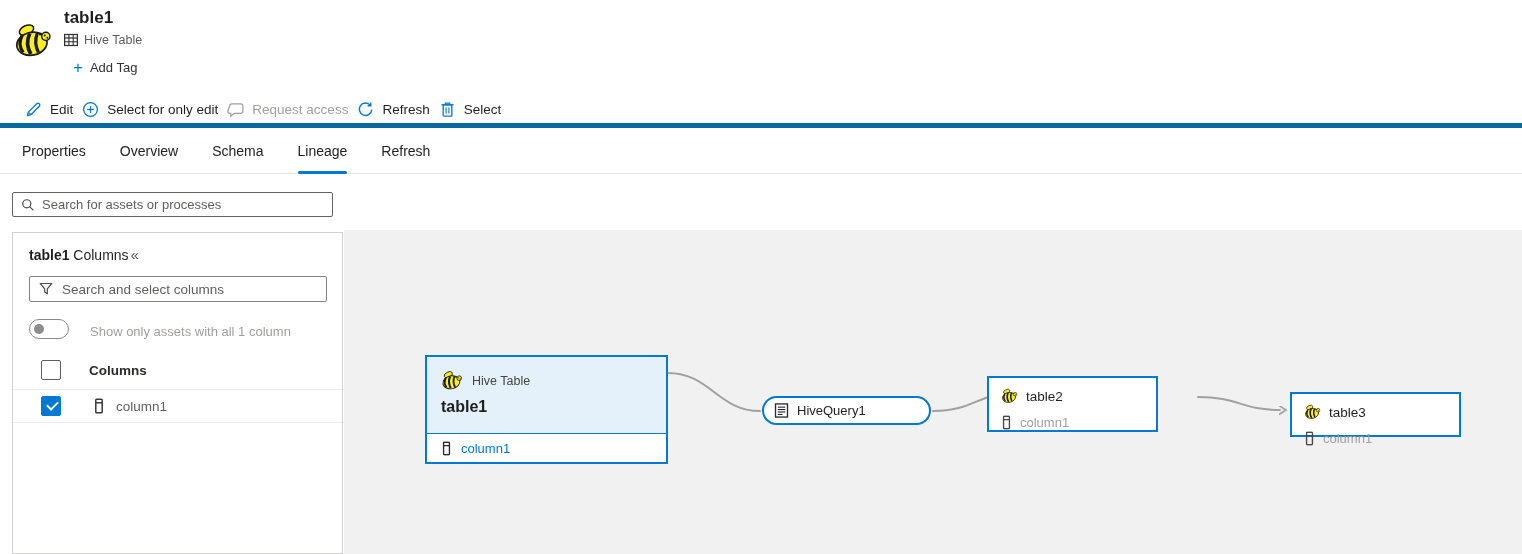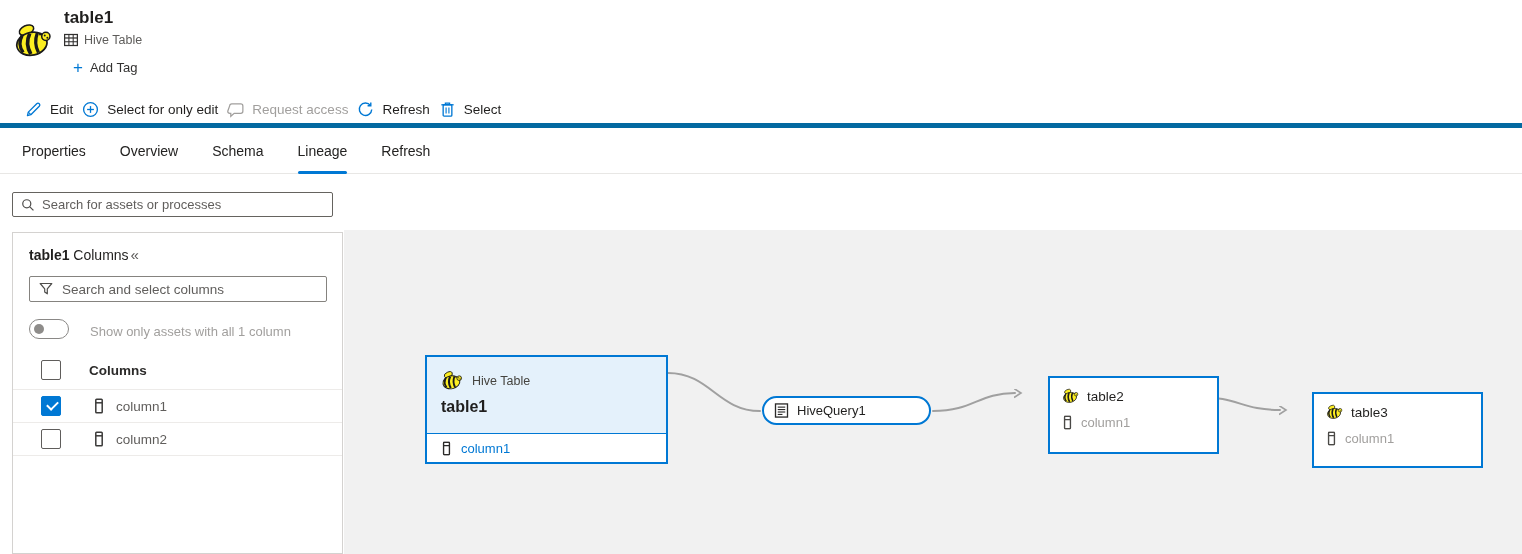--- a/index.html
+++ b/index.html
@@ -79,22 +79,22 @@
   .n-title { font-size:16px; font-weight:bold; color:#201f1e; margin-top:7px; }
   .n-colrow { height:29px; border-top:1px solid #0078d4; display:flex; align-items:center; gap:9px; padding-left:14px; background:#fff; }
   .n-colrow .col-icon { color:#2b2a29; }
   .n-colrow .n-colname { font-size:13px; color:#0078d4; }
 
   .node-process { left:418px; top:166px; width:169px; height:29px; border-radius:15px;
     display:flex; align-items:center; gap:8px; padding:0 10px; }
   .node-process .p-label { font-size:13px; color:#201f1e; }
 
   .node-sm { width:171px; padding:10px 12px 0 12px; }
-  .node-t2 { left:704px; top:146px; height:78px; }
-  .node-t3 { left:946px; top:162px; height:76px;margin-left:22px; }
+  .node-t2 { left:643px; top:146px; height:56px; }
+  .node-t3 { left:946px; top:162px; height:45px; }
   .sm-titlerow { display:flex; align-items:center; gap:8px; font-size:13.5px; color:#201f1e; }
   .sm-colrow { display:flex; align-items:center; gap:8px; margin-top:11px; }
   .sm-colrow .col-icon { color:#4a4946; }
   .sm-colname { font-size:13px; color:#a19f9d; }
 
   .icon16 { width:17px; height:17px; flex:none; }
   .icon14 { width:14px; height:14px; flex:none; }
   .bee22 { width:22px; height:21px; flex:none; }
   .bee16 { width:17px; height:16px; flex:none; }
   svg { display:block; }
@@ -230,27 +230,20 @@
           <div class="checkbox"></div>
           <span class="hdr-label">Columns</span>
         </div>
         <div class="list-row">
           <div class="checkbox checked"></div>
           <svg class="col-icon icon14" viewBox="0 0 12 16" style="width:12px;height:16px">
               <use href="#colicon"></use>
             </svg>
           <span class="row-label">column1</span>
         </div>
-        <div class="list-row">
-          <div class="checkbox"></div>
-          <svg class="col-icon icon14" viewBox="0 0 12 16" style="width:12px;height:16px">
-              <use href="#colicon"></use>
-            </svg>
-          <span class="row-label">column2</span>
-        </div>
       </div>
     </aside>
 
     <div class="canvas">
       <svg class="edges" viewBox="0 0 1178 324" preserveAspectRatio="none">
         <defs>
           <marker id="arrow" markerWidth="10" markerHeight="10" refX="1" refY="4.5" orient="auto" markerUnits="userSpaceOnUse">
             <path d="M0 0 L7 4.5 L0 9" fill="none" stroke="#a0a0a0" stroke-width="1.6"></path>
           </marker>
         </defs>

